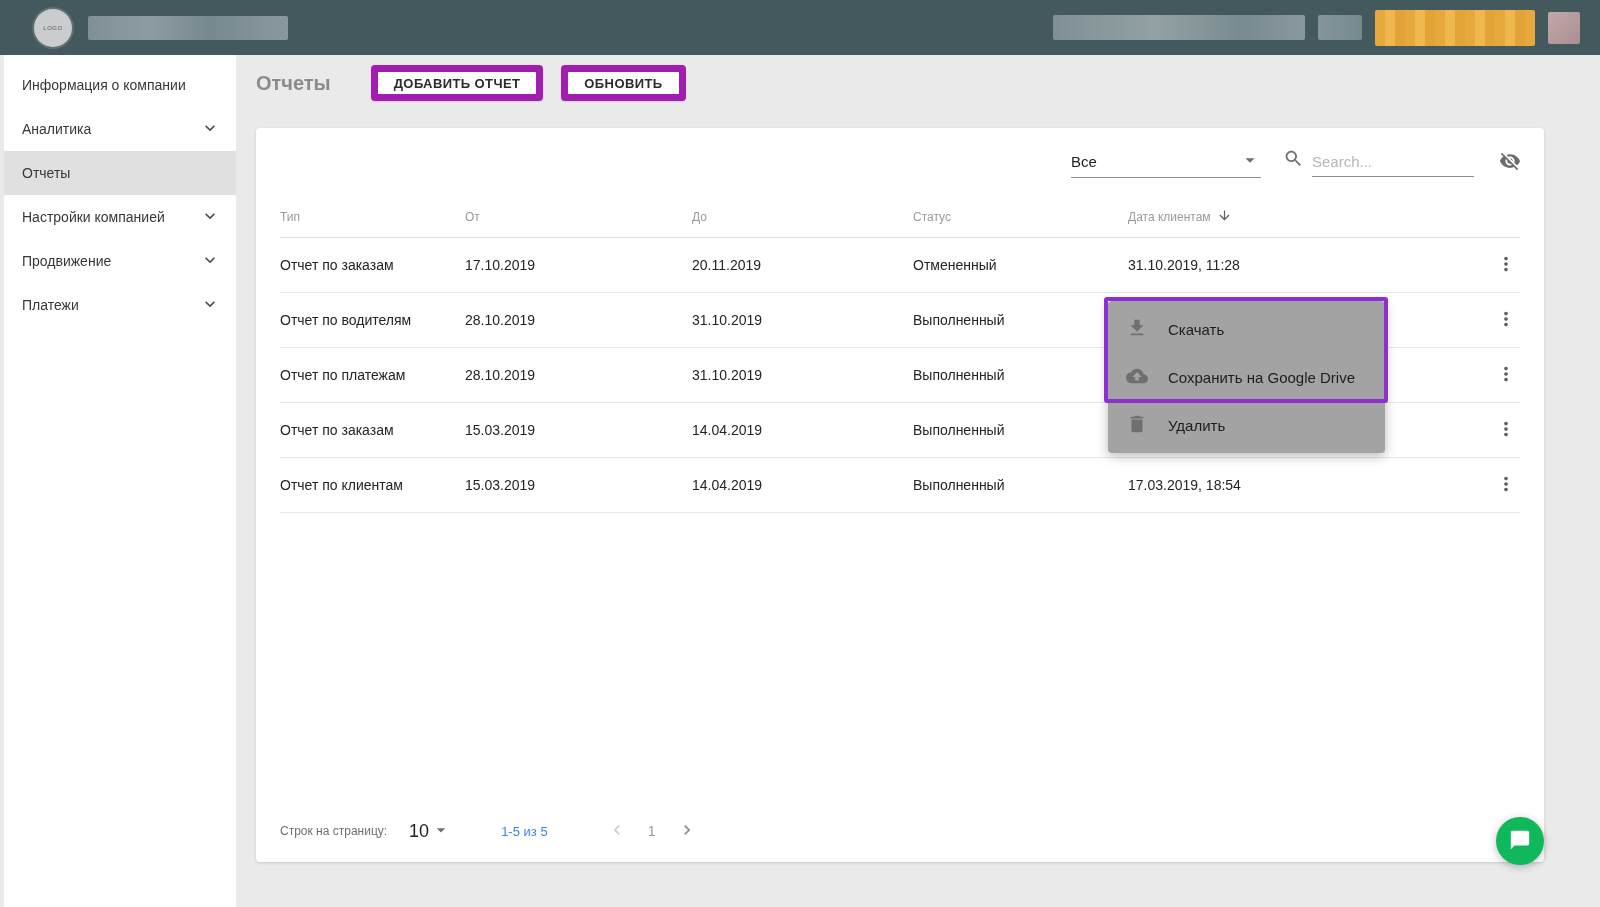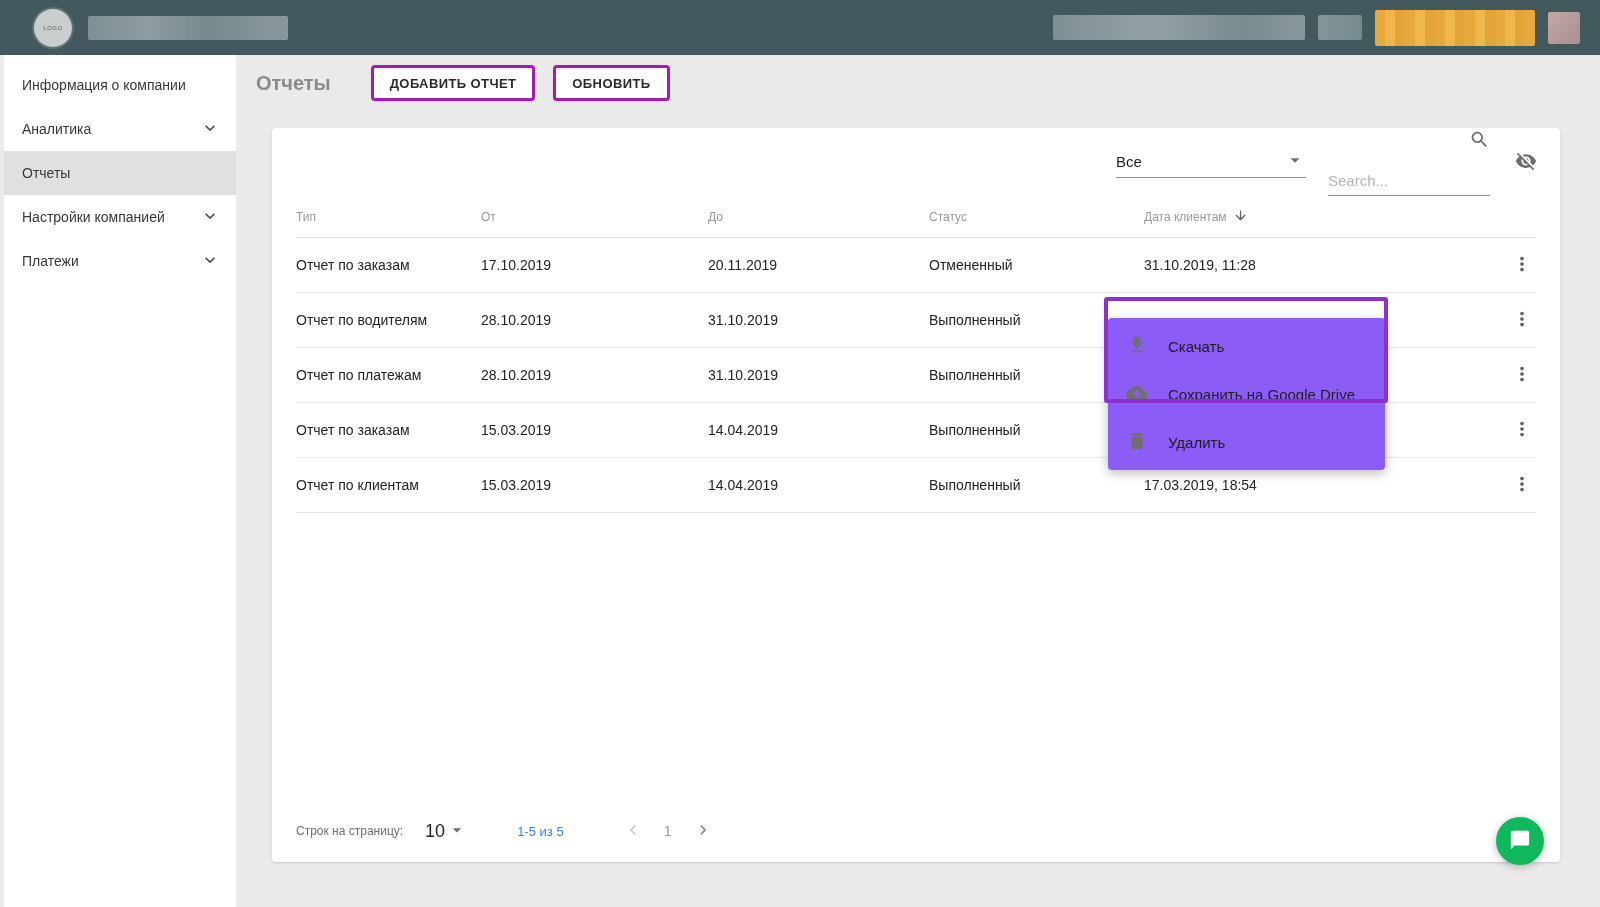--- a/index.html
+++ b/index.html
@@ -49,47 +49,47 @@
   .side-item.active { background:#e0e0e0; }
   .side-item .chev { width:20px; height:20px; fill:#4a4a4a; flex:0 0 auto; }
 
   
   .page-header {
     position:absolute; top:55px; left:232px; right:0; height:56px;
     display:flex; align-items:center; z-index:5;
   }
   .page-title { margin-left:24px; font-size:20px; color:#8b8b8b; }
   .btn {
-    height:36px; background:#ffffff; border:3px solid #a21caf; border-radius:4px;
+    height:36px; background:#ffffff; border:7px solid #a21caf; border-radius:4px;
     font-family:"Liberation Sans", sans-serif;
     font-size:13px; font-weight:bold; color:#2b2b2b; padding:0 16px;
     letter-spacing:.4px; cursor:pointer; box-shadow:0 1px 2px rgba(0,0,0,.10);
   }
   .btn-add { margin-left:40px; }
   .btn-refresh { margin-left:18px; }
 
   
   .card {
-    position:absolute; top:128px; left:272px; width:1288px; height:734px;
+    position:absolute; top:128px; left:256px; width:1288px; height:734px;
     background:#ffffff; border-radius:4px; box-shadow:0 1px 3px rgba(0,0,0,.14);
     z-index:5;
   }
 
   
   .filter-row {
     height:68px; display:flex; align-items:center; justify-content:flex-end;
     padding:0 22px 0 24px; gap:22px;
   }
   .type-select {
     width:190px; height:32px; border-bottom:1px solid #8f8f8f;
     display:flex; align-items:center; justify-content:space-between;
     font-size:15px; color:#1f1f1f; cursor:pointer;
   }
   .type-select svg { width:22px; height:22px; fill:#6f6f6f; }
-  .search-group { display:flex; align-items:flex-end; gap:8px;flex-direction:column; }
+  .search-group { display:flex; align-items:flex-end; gap:8px; }
   .search-group .search-ic { width:21px; height:21px; fill:#6f6f6f; margin-bottom:4px; }
   .search-input {
     border:none; outline:none; border-bottom:1px solid #8f8f8f;
     width:162px; height:30px; font-size:15px; color:#333;
     font-family:"Liberation Sans", sans-serif; background:transparent;
   }
   .search-input::placeholder { color:#b5b5b5; }
   .eye-btn { width:24px; height:24px; border:none; background:none; cursor:pointer; padding:0; margin-left:2px; }
   .eye-btn svg { width:22px; height:22px; fill:#6c6c6c; }
 
@@ -108,22 +108,22 @@
   .col-to     { width:221px; }
   .col-status { width:215px; }
   .col-date   { flex:1; display:flex; align-items:center; }
   .col-actions{ width:40px; display:flex; justify-content:flex-end; }
   .sort-ic { width:15px; height:15px; fill:#5f5f5f; margin-left:6px; }
   .kebab-btn { width:28px; height:28px; border:none; background:none; cursor:pointer; padding:2px; }
   .kebab-btn svg { width:22px; height:22px; fill:#5f5f5f; }
 
   
   .context-menu {
-    position:absolute; left:1108px; top:318px; width:277px;
-    background:#8b5cf6; border-radius:4px; padding:4px 0;
+    position:absolute; left:1108px; top:301px; width:277px;
+    background:#a3a3a3; border-radius:4px; padding:4px 0;
     box-shadow:0 3px 12px rgba(0,0,0,.28); z-index:40;
   }
   .menu-item {
     height:48px; display:flex; align-items:center; gap:20px;
     padding:0 18px; font-size:15px; color:#1d1d1d; cursor:pointer; white-space:nowrap;
   }
   .menu-item svg { width:22px; height:22px; fill:#6f6f6f; flex:0 0 auto; }
 
   
   .highlight-box {
@@ -180,20 +180,26 @@
     <span>Аналитика</span>
     <span><svg class="chev" viewBox="0 0 24 24">
           <path d="M7.41 8.59L12 13.17l4.59-4.58L18 10l-6 6-6-6 1.41-1.41z"></path>
         </svg></span>
   </div>
   <div class="side-item active">
     <span>Отчеты</span>
   </div>
   <div class="side-item">
     <span>Настройки компанией</span>
+    <span><svg class="chev" viewBox="0 0 24 24">
+          <path d="M7.41 8.59L12 13.17l4.59-4.58L18 10l-6 6-6-6 1.41-1.41z"></path>
+        </svg></span>
+  </div>
+  <div class="side-item">
+    <span>Продвижение</span>
     <span><svg class="chev" viewBox="0 0 24 24">
           <path d="M7.41 8.59L12 13.17l4.59-4.58L18 10l-6 6-6-6 1.41-1.41z"></path>
         </svg></span>
   </div>
   <div class="side-item">
     <span>Платежи</span>
     <span><svg class="chev" viewBox="0 0 24 24">
           <path d="M7.41 8.59L12 13.17l4.59-4.58L18 10l-6 6-6-6 1.41-1.41z"></path>
         </svg></span>
   </div>

